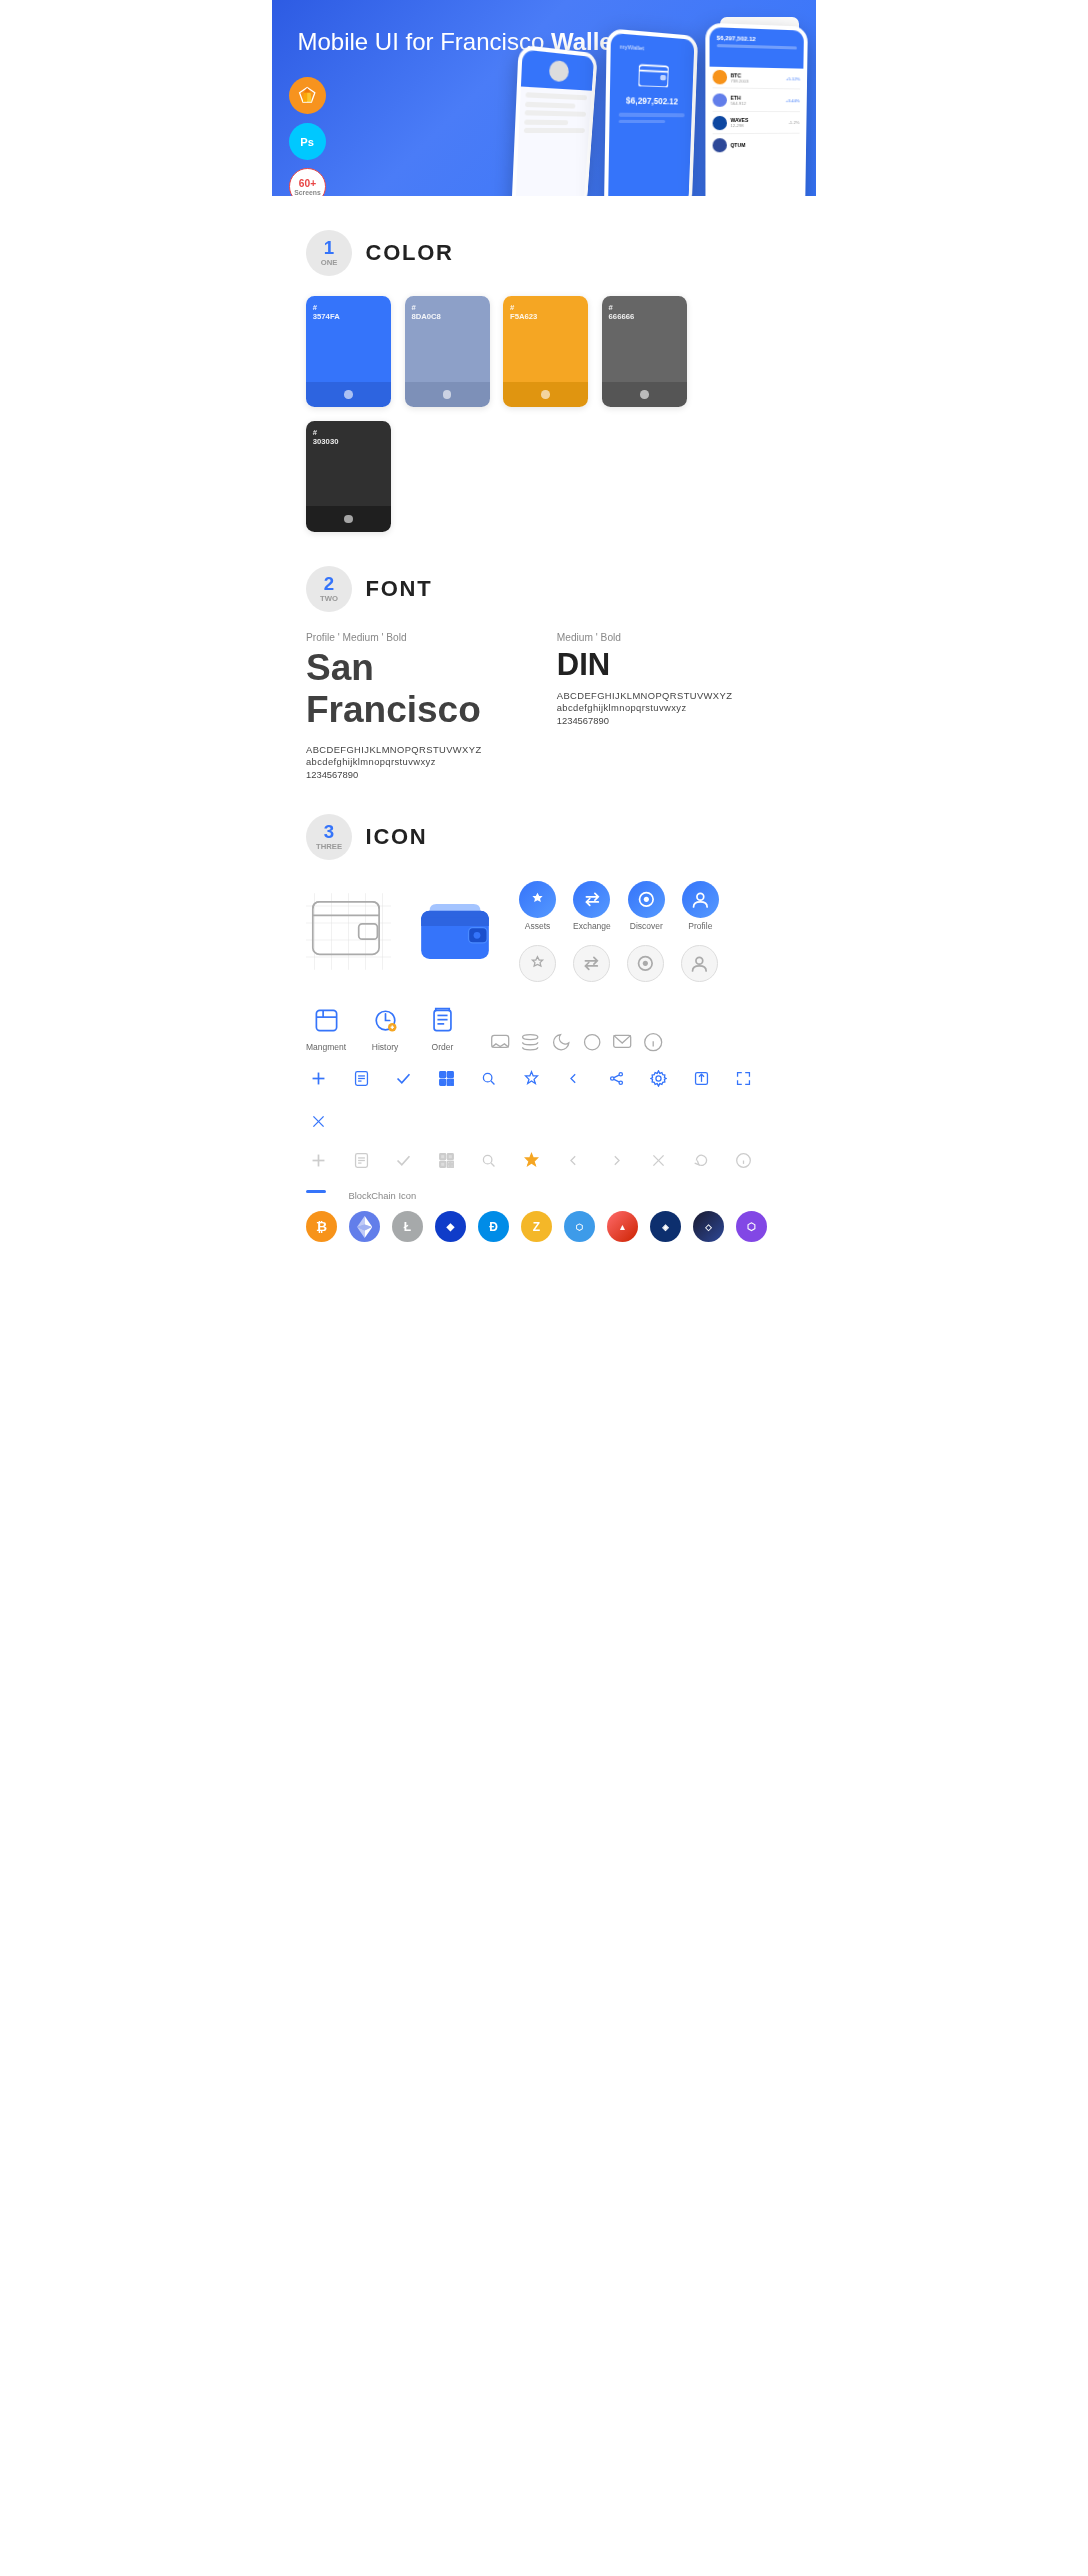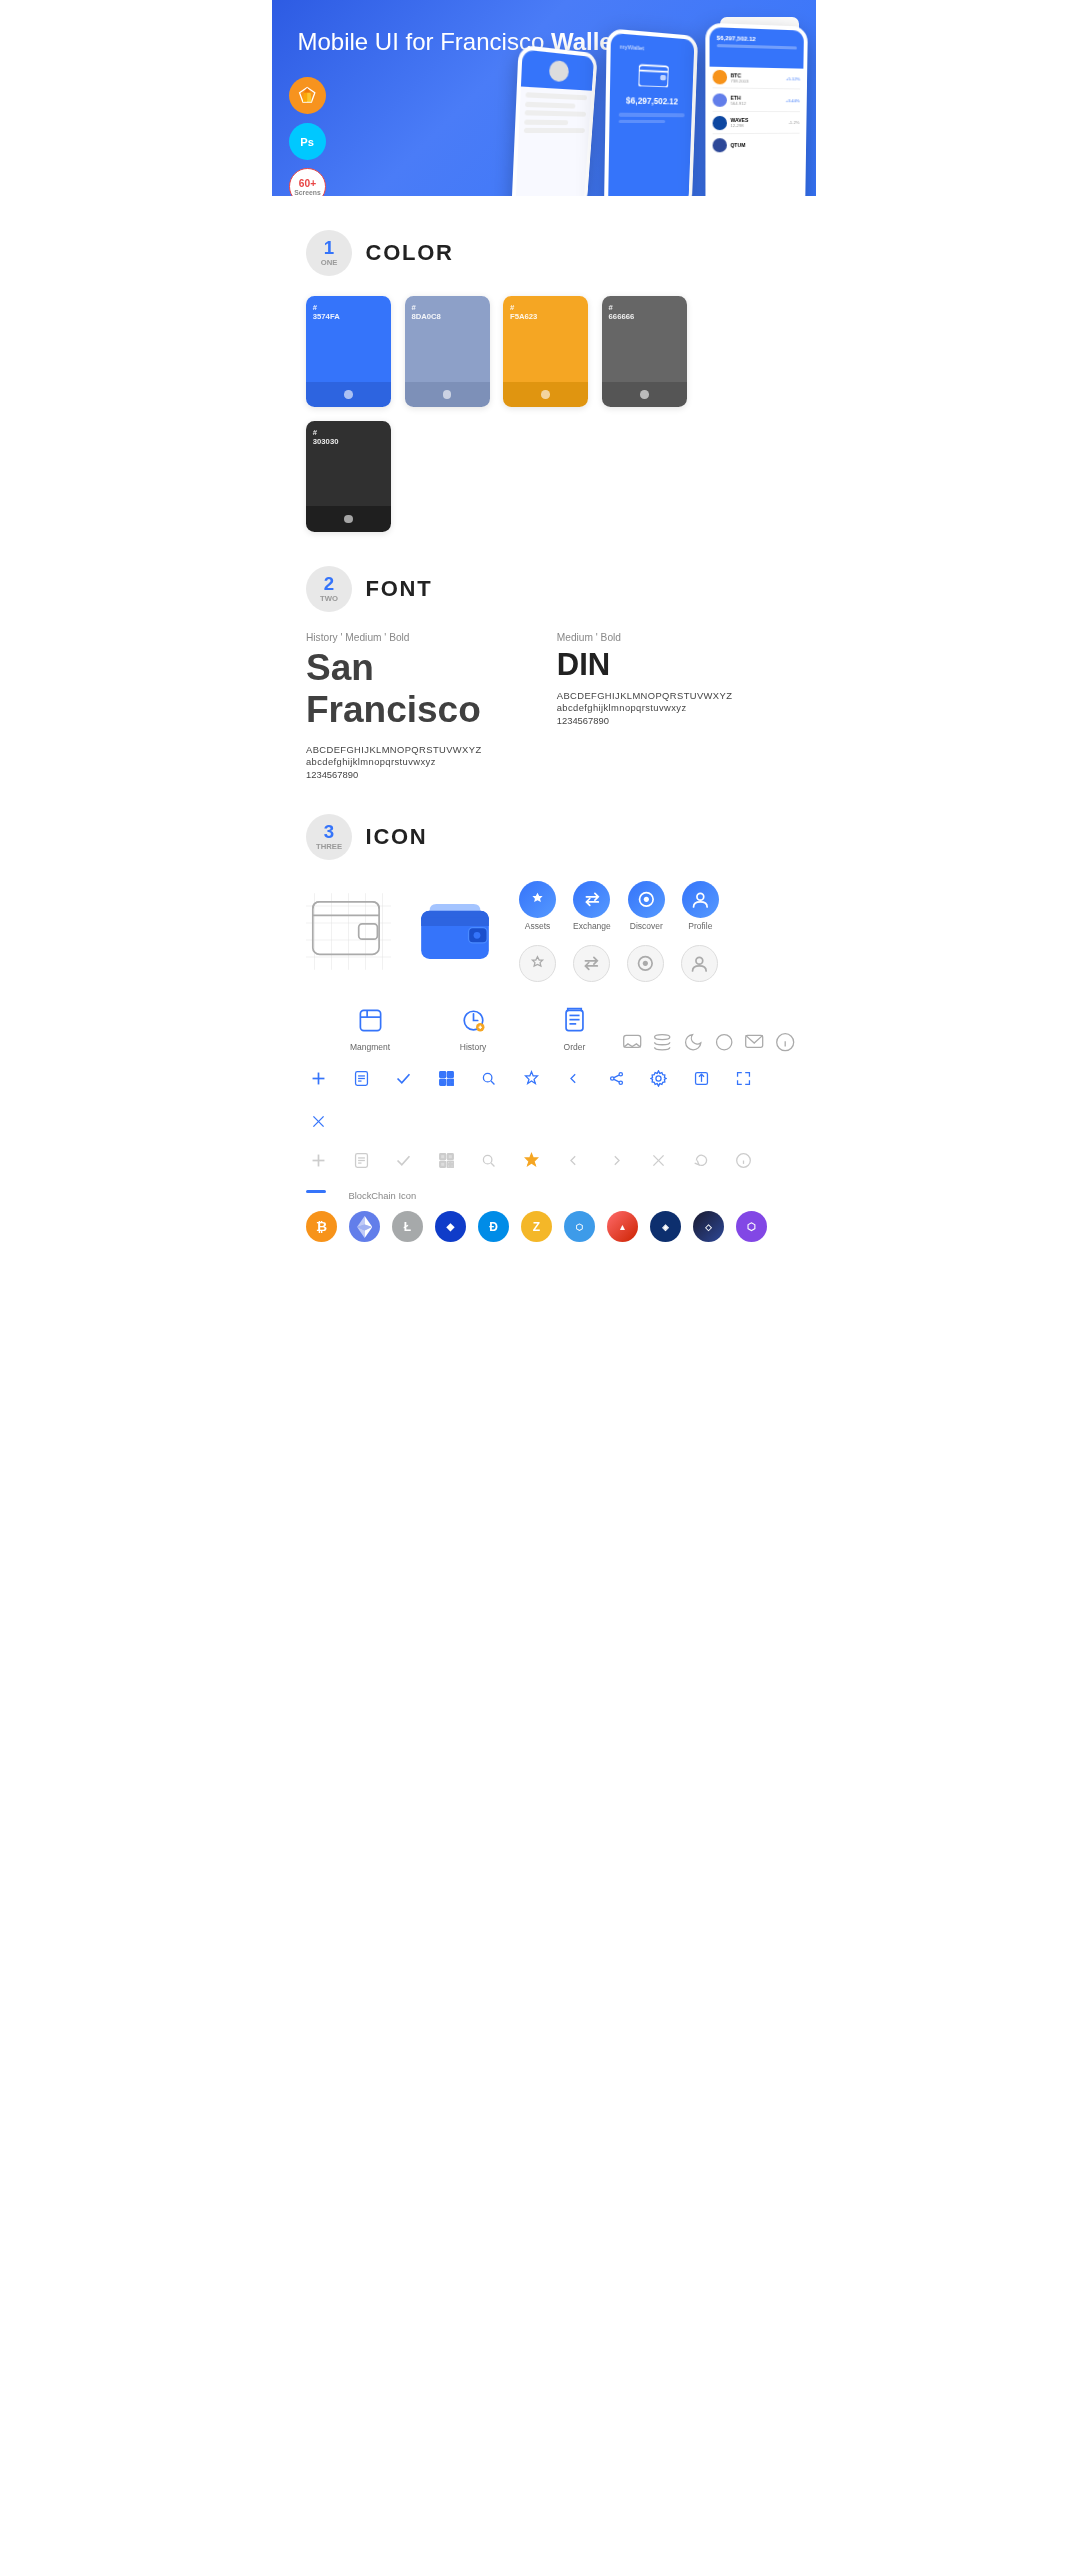--- a/index.html
+++ b/index.html
@@ -217,21 +217,20 @@
       display: flex;
       gap: 20.4px;
       align-items: flex-end;
       margin-bottom: 13.6px;
     }
     .nav-icon-item {
       display: flex;
       flex-direction: column;
       align-items: center;
       gap: 3.4px;
-      margin-left: 44px;
     }
   </style>
 </head>
 <body>
 
 <div class="hero">
   <div class="hero-title">
     <span>Mobile UI for Francisco </span><strong>Wallet</strong>
   </div>
   <div class="ui-kit-badge">UI Kit</div>
@@ -387,21 +386,21 @@
   <div class="section-header">
     <div class="section-number">
       <span class="section-num-big">2</span>
       <span class="section-num-small">TWO</span>
     </div>
     <span class="section-title">FONT</span>
   </div>
 
   <div class="font-grid">
     <div>
-      <div class="font-label">History ' Medium ' Bold</div>
+      <div class="font-label">Profile ' Medium ' Bold</div>
       <div class="font-name-sf">San Francisco</div>
       <div class="font-alphabet">ABCDEFGHIJKLMNOPQRSTUVWXYZ</div>
       <div class="font-alphabet">abcdefghijklmnopqrstuvwxyz</div>
       <div class="font-numbers">1234567890</div>
     </div>
     <div>
       <div class="font-label">Medium ' Bold</div>
       <div class="font-name-din">DIN</div>
       <div class="font-alphabet">ABCDEFGHIJKLMNOPQRSTUVWXYZ</div>
       <div class="font-alphabet">abcdefghijklmnopqrstuvwxyz</div>

